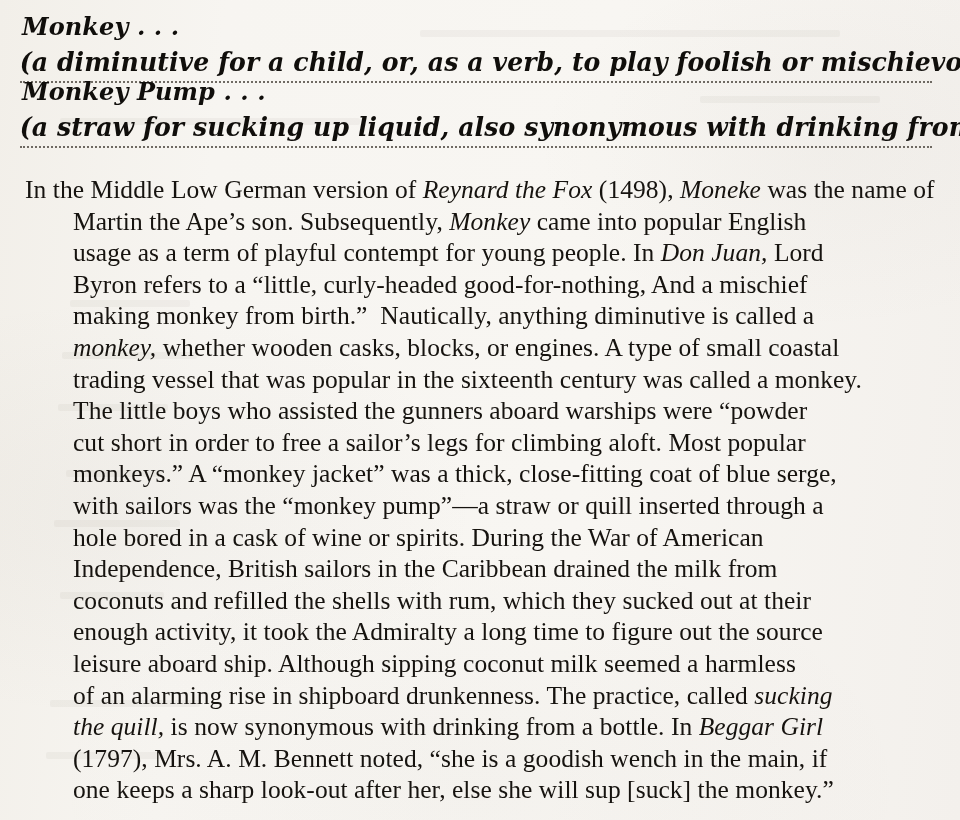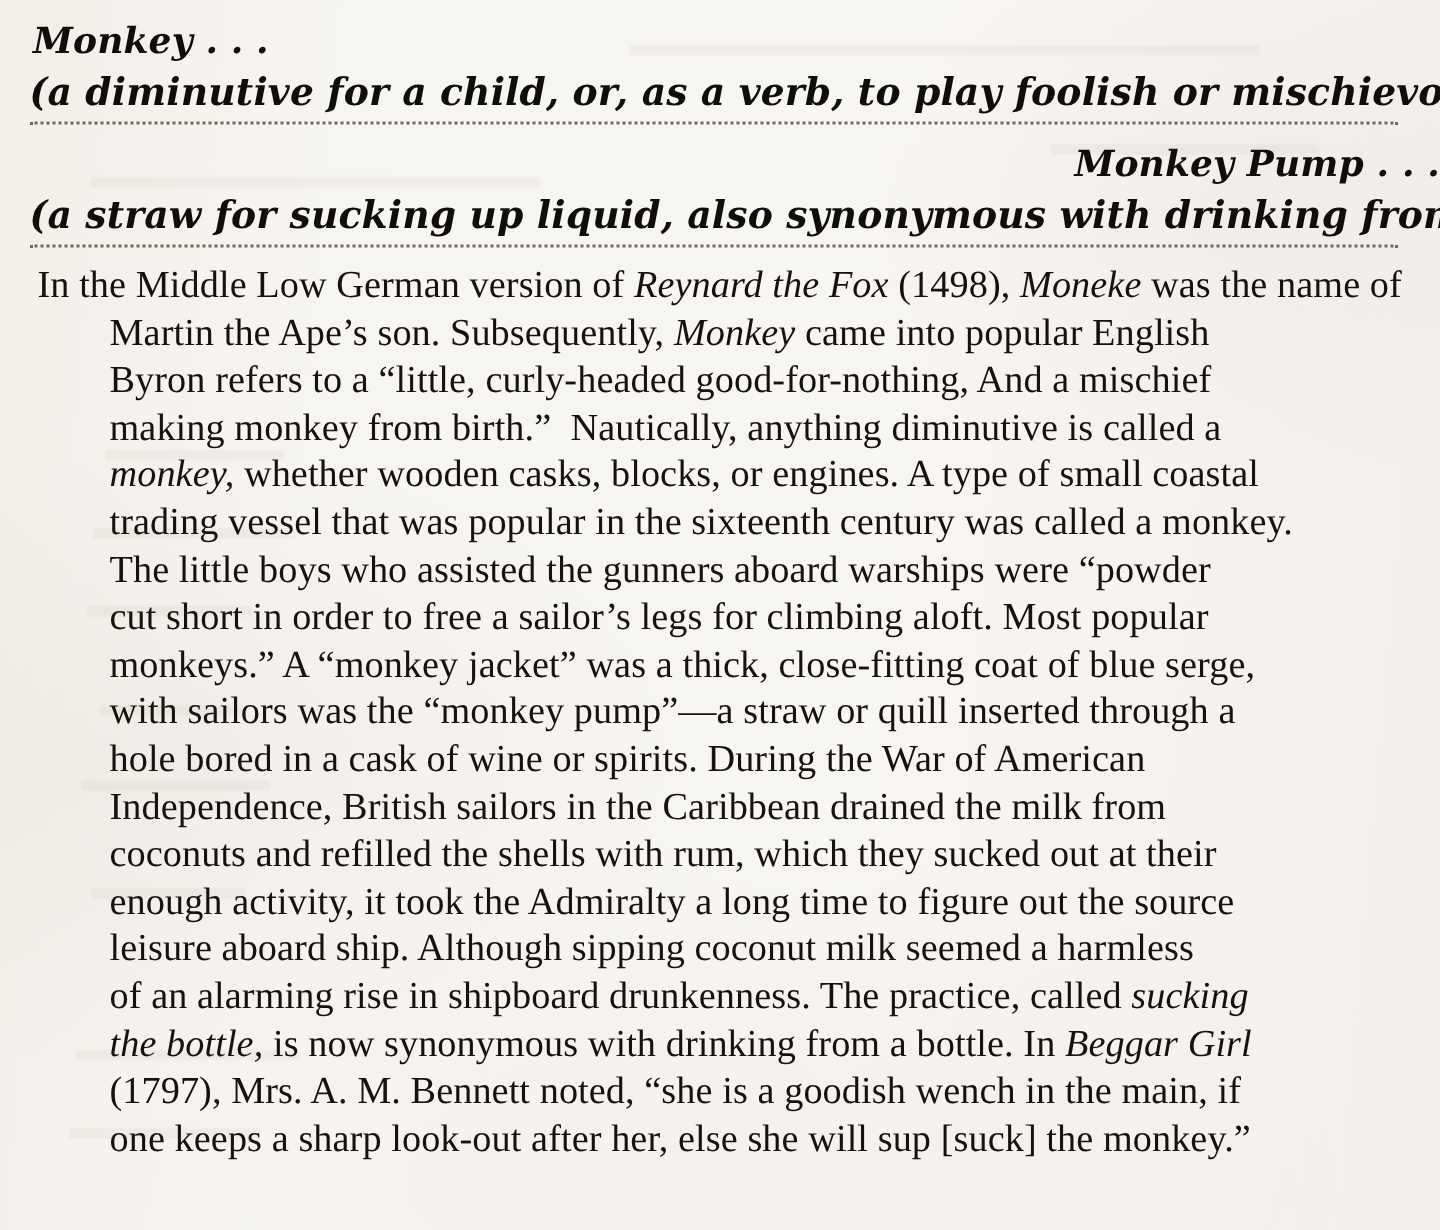--- a/index.html
+++ b/index.html
@@ -48,21 +48,21 @@
     z-index: 2;
   }
 
   
   .entry {
     position: absolute;
     left: 0;
     right: 0;
   }
   .entry-1 { top: 10px; }
-  .entry-2 { top: 92px; text-align: right; }
+  .entry-2 { top: 75px; }
 
   .headword,
   .gloss {
     font-family: "DejaVu Serif", "Liberation Serif", serif;
     font-style: italic;
     font-weight: bold;
     color: #100e0b;
     letter-spacing: 0.1px;
     white-space: pre;
   }
@@ -135,32 +135,33 @@
 
   <div class="entry entry-2">
     <div class="headword">Monkey Pump . . .</div>
     <div class="gloss">(a straw for sucking up liquid, also synonymous with drinking from a bottle)</div>
     <div class="rule-dotted"></div>
   </div>
 
   <div class="body-block">
       <div class="bodyline first">In the Middle Low German version of <i>Reynard the Fox</i> (1498), <i>Moneke</i> was the name of</div>
       <div class="bodyline">Martin the Ape’s son. Subsequently, <i>Monkey</i> came into popular English</div>
+      <div class="bodyline">usage as a term of playful contempt for young people. In <i>Don Juan,</i> Lord</div>
       <div class="bodyline">Byron refers to a “little, curly-headed good-for-nothing, And a mischief</div>
       <div class="bodyline">making monkey from birth.”  Nautically, anything diminutive is called a</div>
       <div class="bodyline"><i>monkey,</i> whether wooden casks, blocks, or engines. A type of small coastal</div>
       <div class="bodyline">trading vessel that was popular in the sixteenth century was called a monkey.</div>
       <div class="bodyline">The little boys who assisted the gunners aboard warships were “powder</div>
       <div class="bodyline">cut short in order to free a sailor’s legs for climbing aloft. Most popular</div>
       <div class="bodyline">monkeys.” A “monkey jacket” was a thick, close-fitting coat of blue serge,</div>
       <div class="bodyline">with sailors was the “monkey pump”—a straw or quill inserted through a</div>
       <div class="bodyline">hole bored in a cask of wine or spirits. During the War of American</div>
       <div class="bodyline">Independence, British sailors in the Caribbean drained the milk from</div>
       <div class="bodyline">coconuts and refilled the shells with rum, which they sucked out at their</div>
       <div class="bodyline">enough activity, it took the Admiralty a long time to figure out the source</div>
       <div class="bodyline">leisure aboard ship. Although sipping coconut milk seemed a harmless</div>
       <div class="bodyline">of an alarming rise in shipboard drunkenness. The practice, called <i>sucking</i></div>
-      <div class="bodyline"><i>the bottle,</i> is now synonymous with drinking from a bottle. In <i>Beggar Girl</i></div>
+      <div class="bodyline"><i>the quill,</i> is now synonymous with drinking from a bottle. In <i>Beggar Girl</i></div>
       <div class="bodyline">(1797), Mrs. A. M. Bennett noted, “she is a goodish wench in the main, if</div>
       <div class="bodyline">one keeps a sharp look-out after her, else she will sup [suck] the monkey.”</div>
     </div>
 
 </div>
 
 </body></html>

